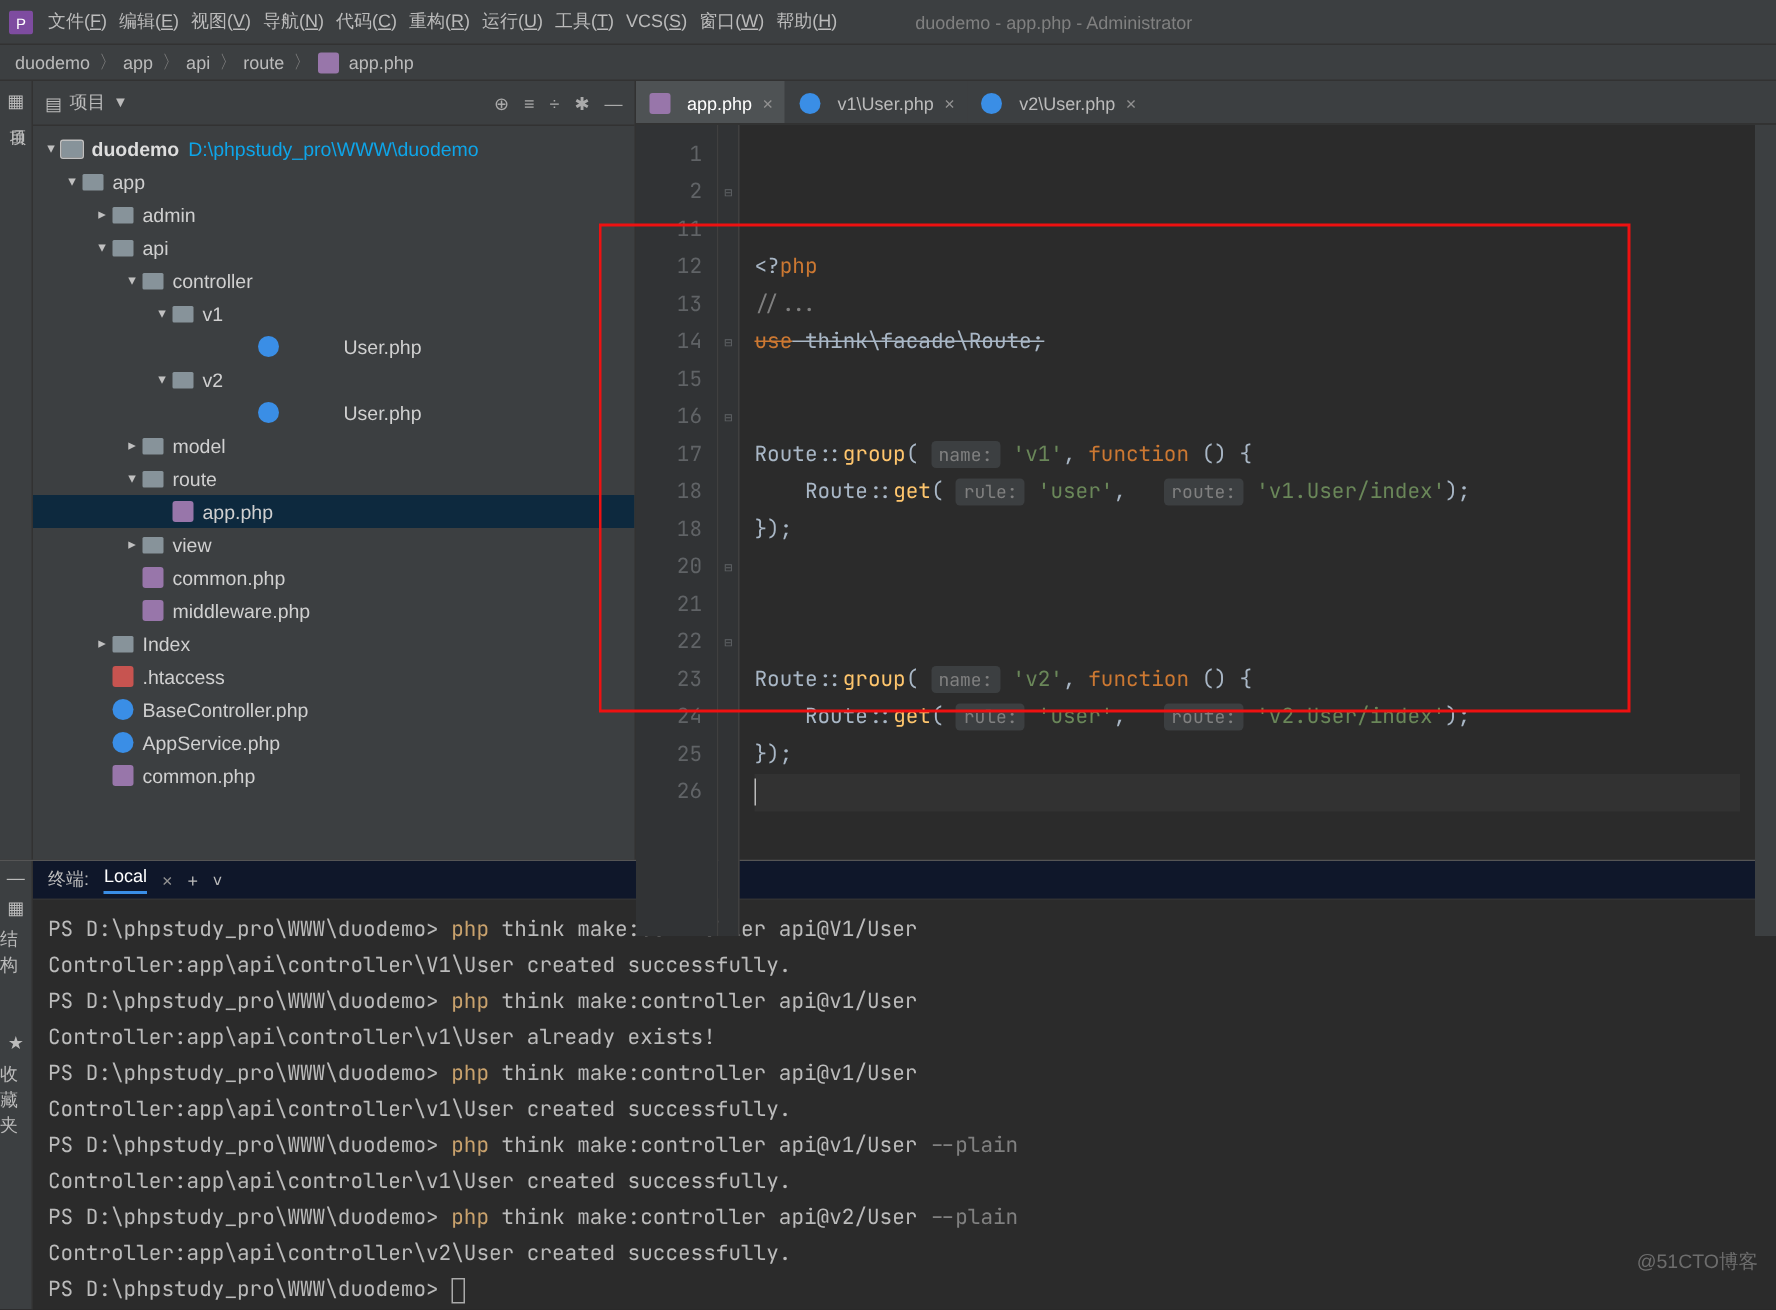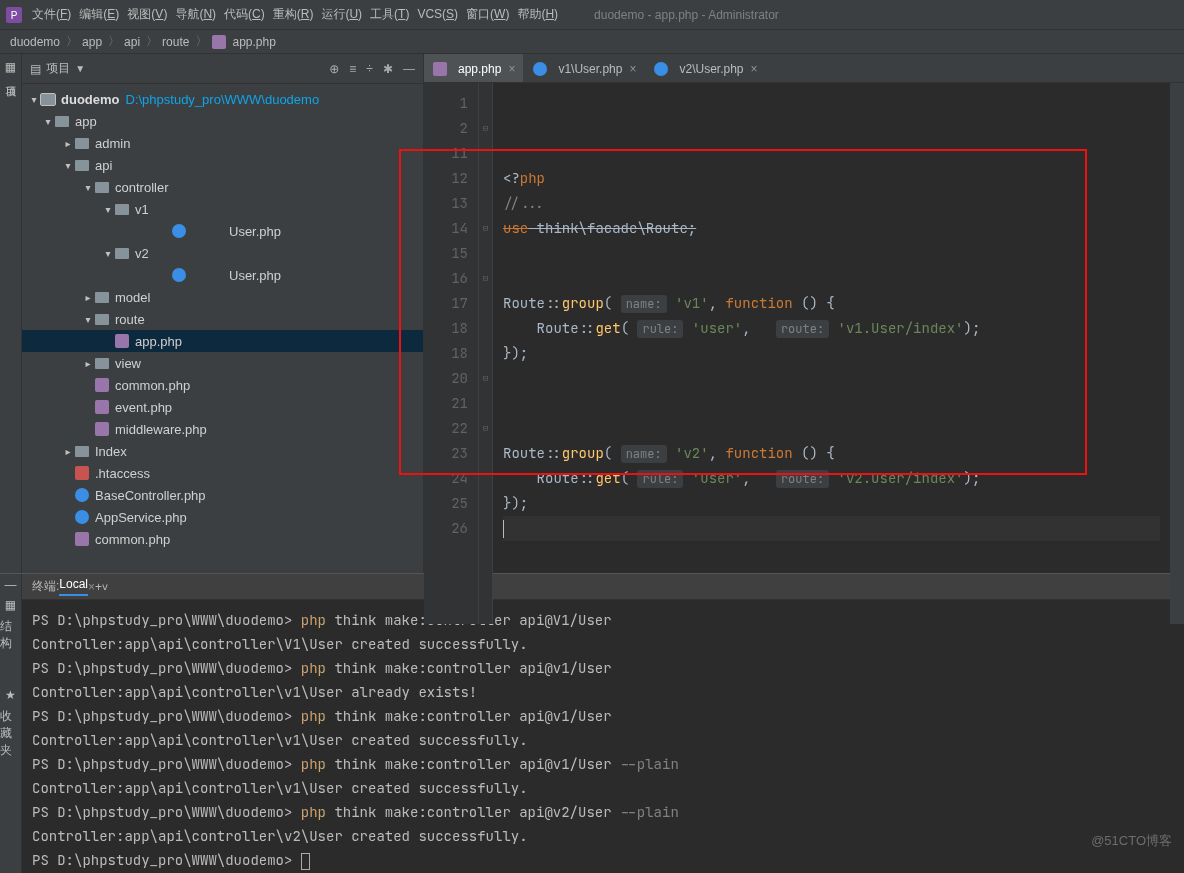--- a/index.html
+++ b/index.html
@@ -1,21 +1,21 @@
 <!DOCTYPE html>
 <html><head>
 <meta charset="utf-8">
 <style>
 * { margin:0; padding:0; box-sizing:border-box; }
 body { font-family: "Microsoft YaHei", "Segoe UI", sans-serif; font-size:12px; background:#2b2b2b; color:#bbbbbb; width:1184px; height:873px; overflow:hidden; position:relative; }
 .menubar { height:30px; background:#3c3f41; display:flex; align-items:center; padding:0 6px; border-bottom:1px solid #323232; }
 .menubar .logo { width:16px; height:16px; margin-right:10px; }
 .menu-item { margin-right:8px; color:#bbbbbb; cursor:pointer; }
 .menu-item u { text-decoration:underline; }
-.window-title { color:#808080; margin-left:28px; }
+.window-title { color:#808080; margin-left:44px; }
 .breadcrumbs { height:24px; background:#3c3f41; display:flex; align-items:center; padding:0 10px; color:#bbbbbb; border-bottom:1px solid #323232; }
 .crumb { margin-right:2px; }
 .crumb-sep { color:#808080; margin:0 4px; }
 .main { display:flex; height:calc(100% - 30px - 24px - 300px); }
 .left-rail { width:22px; background:#3c3f41; border-right:1px solid #323232; display:flex; flex-direction:column; align-items:center; padding-top:6px; color:#bbbbbb; }
 .left-rail .rot { writing-mode:vertical-rl; font-size:11px; margin-top:4px; }
 .sidebar { width:402px; background:#3c3f41; border-right:1px solid #323232; display:flex; flex-direction:column; }
 .sidebar-header { display:flex; align-items:center; height:30px; padding:0 8px; border-bottom:1px solid #323232; }
 .sidebar-header .proj-label { display:flex; align-items:center; gap:5px; }
 .sidebar-header .tools { margin-left:auto; display:flex; gap:10px; color:#aaa; }
@@ -52,21 +52,21 @@
 .tok-id { color:#a9b7c6; }
 .tok-fn { color:#ffc66d; }
 .param-hint { background:#3c3f41; color:#808080; padding:1px 5px; border-radius:3px; font-style:normal; font-size:12px; }
 .strike { text-decoration:line-through; }
 .red-box { position:absolute; border:2px solid #e11; pointer-events:none; }
 .caret-line { background:#323232; }
 .caret { display:inline-block; width:1px; height:18px; background:#bbbbbb; vertical-align:middle; }
 .terminal-wrap { height:300px; background:#2b2b2b; border-top:1px solid #555; display:flex; }
 .term-tools { width:22px; background:#3c3f41; border-right:1px solid #323232; display:flex; flex-direction:column; align-items:center; padding-top:4px; gap:6px; color:#bbbbbb; }
 .terminal { flex:1; display:flex; flex-direction:column; }
-.term-header { height:26px; background:#404040; display:flex; align-items:center; padding:0 10px; border-bottom:1px solid #323232; color:#bbbbbb; }
+.term-header { height:26px; background:#0f172a; display:flex; align-items:center; padding:0 10px; border-bottom:1px solid #323232; color:#bbbbbb; gap:10px; }
 .term-header .tab-active { color:#fff; border-bottom:2px solid #3a8ee6; padding-bottom:3px; }
 .term-body { flex:1; padding:8px 10px; font-family:"Consolas","JetBrains Mono",monospace; font-size:14px; line-height:24px; color:#bbbbbb; overflow:auto; white-space:pre; }
 .term-cmd { color:#c9a26d; }
 .term-flag { color:#808080; }
 .term-cursor { display:inline-block; width:9px; height:17px; border:1px solid #aaa; vertical-align:middle; }
 .watermark { position:absolute; right:12px; bottom:23px; color:#6d6d6d; font-size:13px; }
 .editor-scrollbar { width:14px; background:#3c3f41; }
 </style>
 </head>
 <body>
@@ -208,27 +208,20 @@
             <div class="folder-ico"></div>
           </span>
           <span class="tree-label">view</span>
         </div>
         <div class="tree-row indent-3">
           <span class="tree-arrow"></span>
           <span class="tree-icon">
             <div class="file-php"></div>
           </span>
           <span class="tree-label">common.php</span>
-        </div>
-        <div class="tree-row indent-3">
-          <span class="tree-arrow"></span>
-          <span class="tree-icon">
-            <div class="file-php"></div>
-          </span>
-          <span class="tree-label">event.php</span>
         </div>
         <div class="tree-row indent-3">
           <span class="tree-arrow"></span>
           <span class="tree-icon">
             <div class="file-php"></div>
           </span>
           <span class="tree-label">middleware.php</span>
         </div>
         <div class="tree-row indent-2">
           <span class="tree-arrow">▸</span>

